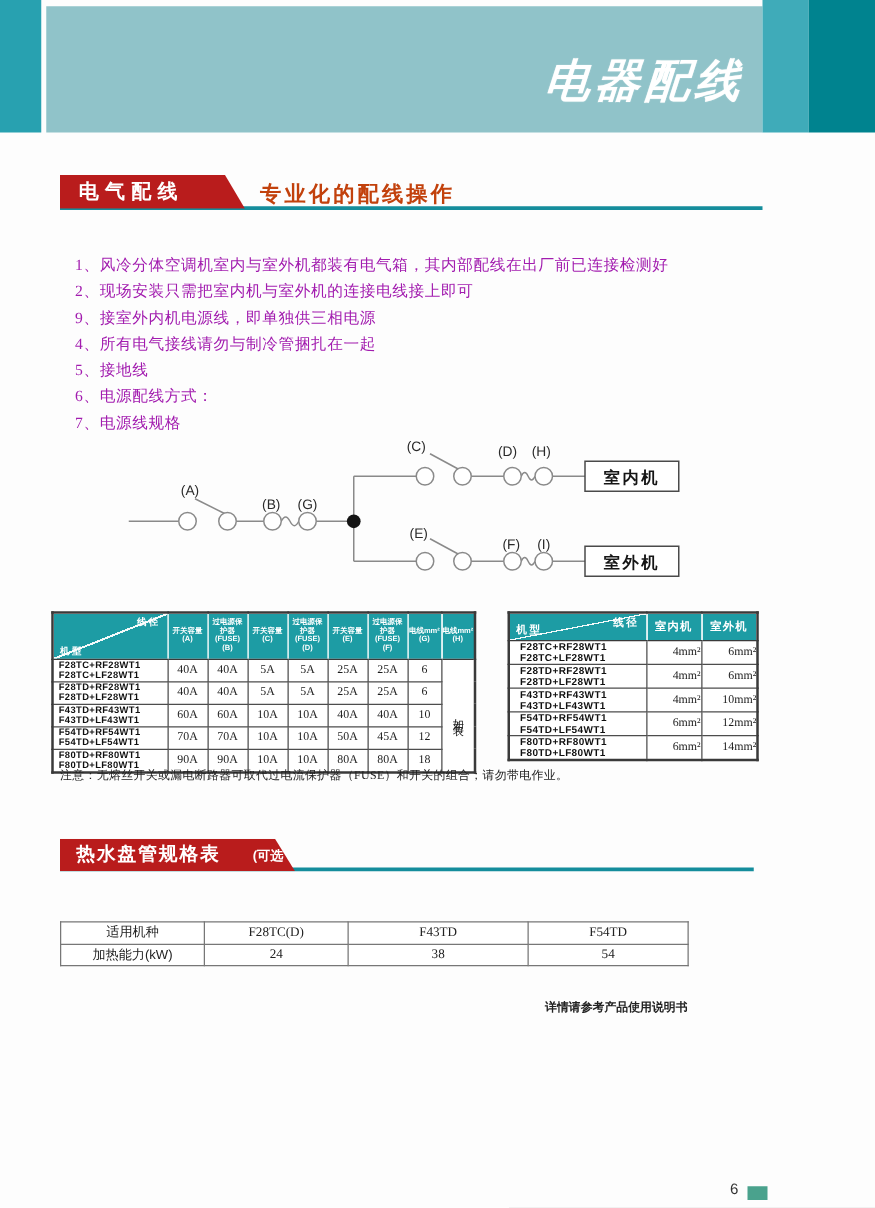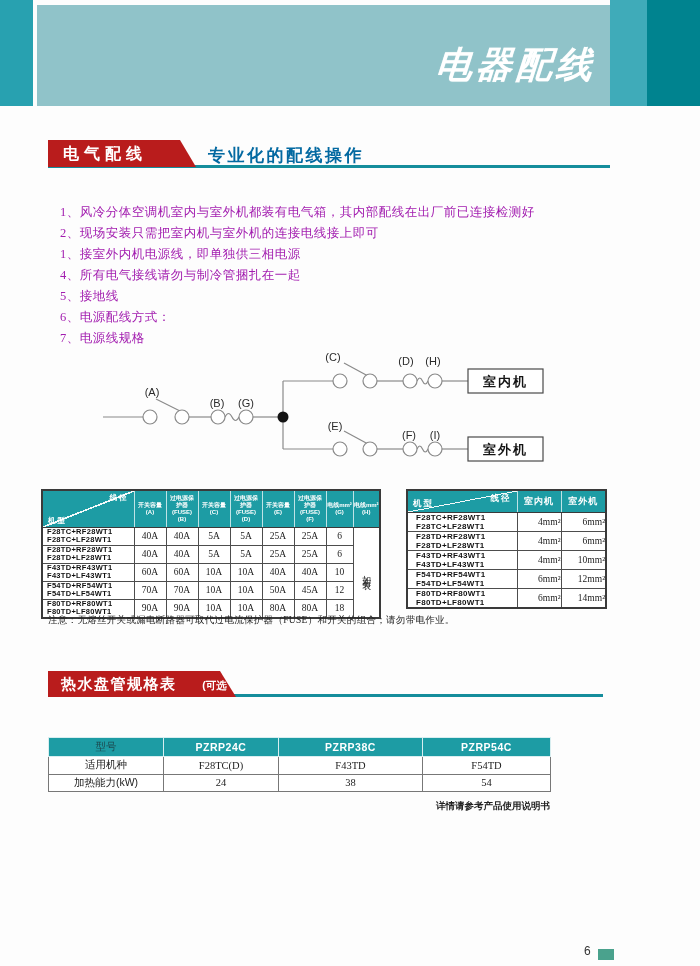--- a/index.html
+++ b/index.html
@@ -29,21 +29,21 @@
     position:absolute; background:#b91c1c; color:#fff; font-weight:bold;
     clip-path:polygon(0 0, calc(100% - 16px) 0, 100% 100%, 0 100%);
   }
   .sec1-box { left:48px; top:140px; width:148px; height:27px;
     font-size:16px; letter-spacing:5px; line-height:27px; padding-left:15px; }
   .sec2-box { left:48px; top:671px; width:188px; height:26px;
     font-size:15px; letter-spacing:1.5px; line-height:26px; padding-left:13px; }
   .sec2-box .suffix { font-size:10.5px; letter-spacing:0; font-weight:bold; margin-left:20px; }
   .sec1-subtitle {
     position:absolute; left:208px; top:144px;
-    font-size:17px; font-weight:bold; color:#0369a1; letter-spacing:2.5px;
+    font-size:17px; font-weight:bold; color:#c2410c; letter-spacing:2.5px;
   }
   
   .list { position:absolute; left:60px; top:202px; font-family:"Liberation Serif", serif;
           font-size:12.5px; color:#a21caf; }
   .list-item { height:21px; line-height:21px; letter-spacing:.5px; }
   
   .diagram { position:absolute; left:90px; top:346px; }
   .diagram .wire-line { stroke:#8a8a8a; stroke-width:1.2; fill:none; }
   .diagram .node { stroke:#8a8a8a; stroke-width:1.2; fill:#ffffff; }
   .diagram .junction { fill:#141414; }
@@ -109,21 +109,21 @@
 
   <div class="sec-underline sec1-underline"></div>
   <div class="sec-box sec1-box">
     <span>电气配线</span>
   </div>
   <div class="sec1-subtitle">专业化的配线操作</div>
 
   <div class="list">
     <div class="list-item">1、风冷分体空调机室内与室外机都装有电气箱，其内部配线在出厂前已连接检测好</div>
     <div class="list-item">2、现场安装只需把室内机与室外机的连接电线接上即可</div>
-    <div class="list-item">1、接室外内机电源线，即单独供三相电源</div>
+    <div class="list-item">9、接室外内机电源线，即单独供三相电源</div>
     <div class="list-item">4、所有电气接线请勿与制冷管捆扎在一起</div>
     <div class="list-item">5、接地线</div>
     <div class="list-item">6、电源配线方式：</div>
     <div class="list-item">7、电源线规格</div>
   </div>
 
   <svg class="diagram" width="470" height="125" viewBox="0 0 470 125">
 
     <g>
       <path class="wire-line" d="M13,71 H53"></path>
@@ -356,26 +356,20 @@
   </div>
 
   <table class="coil">
     <colgroup>
         <col style="width:115px">
         <col style="width:115px">
         <col style="width:144px">
         <col style="width:128px">
       </colgroup>
     <tbody>
-        <tr>
-      <th class="model-col">型号</th>
-      <th class="pz">PZRP24C</th>
-      <th class="pz">PZRP38C</th>
-      <th class="pz">PZRP54C</th>
-    </tr>
     <tr>
       <td>适用机种</td>
       <td class="val">F28TC(D)</td>
       <td class="val">F43TD</td>
       <td class="val">F54TD</td>
     </tr>
     <tr>
       <td>加热能力(kW)</td>
       <td class="val">24</td>
       <td class="val">38</td>

